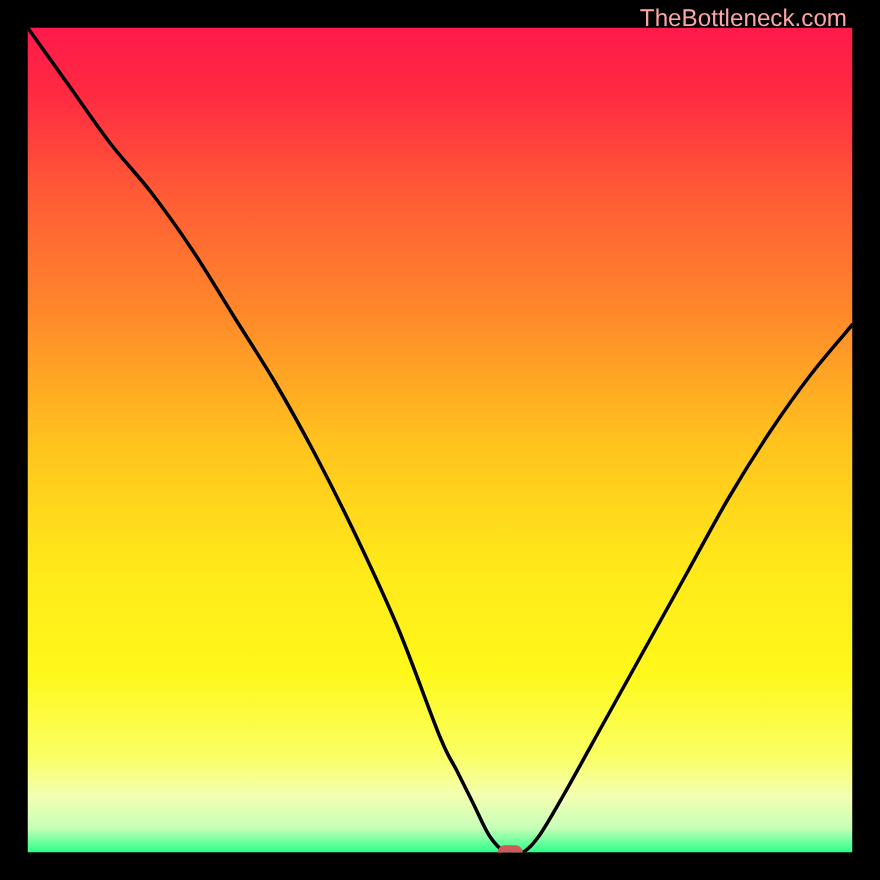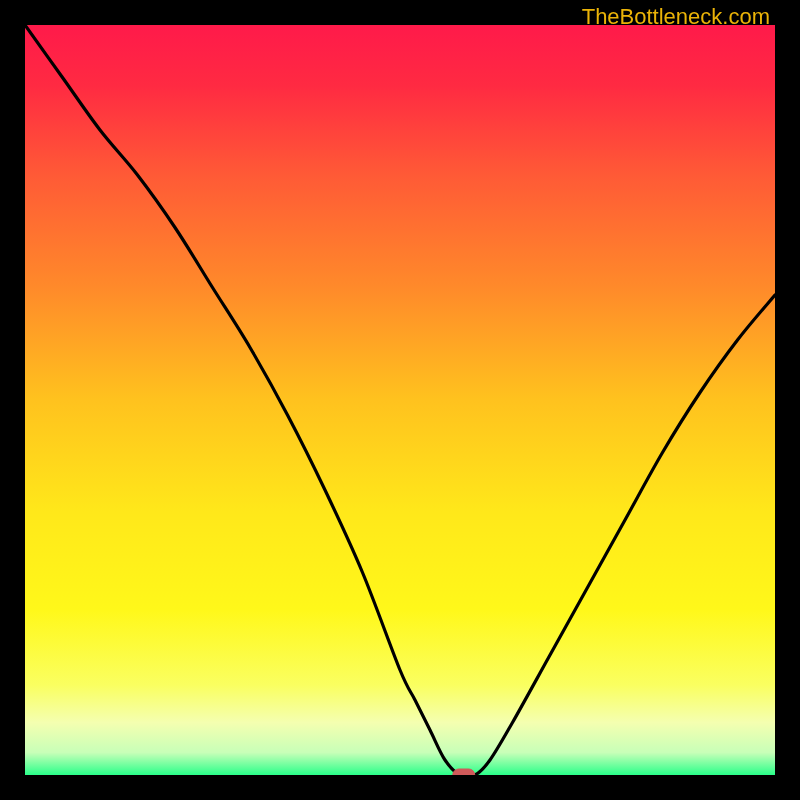--- a/index.html
+++ b/index.html
@@ -23,21 +23,21 @@
     position: absolute;
     left: 0;
     top: 0;
     width: 750px;
     height: 750px;
   }
   .watermark {
     position: absolute;
     top: 4px;
     right: 30px;
-    color: #eab308;
+    color: #fca5a5;
     font-size: 22px;
     font-weight: 500;
     letter-spacing: 0px;
     user-select: none;
   }
   svg { display: block; }
 </style>
 </head>
 <body>
 

